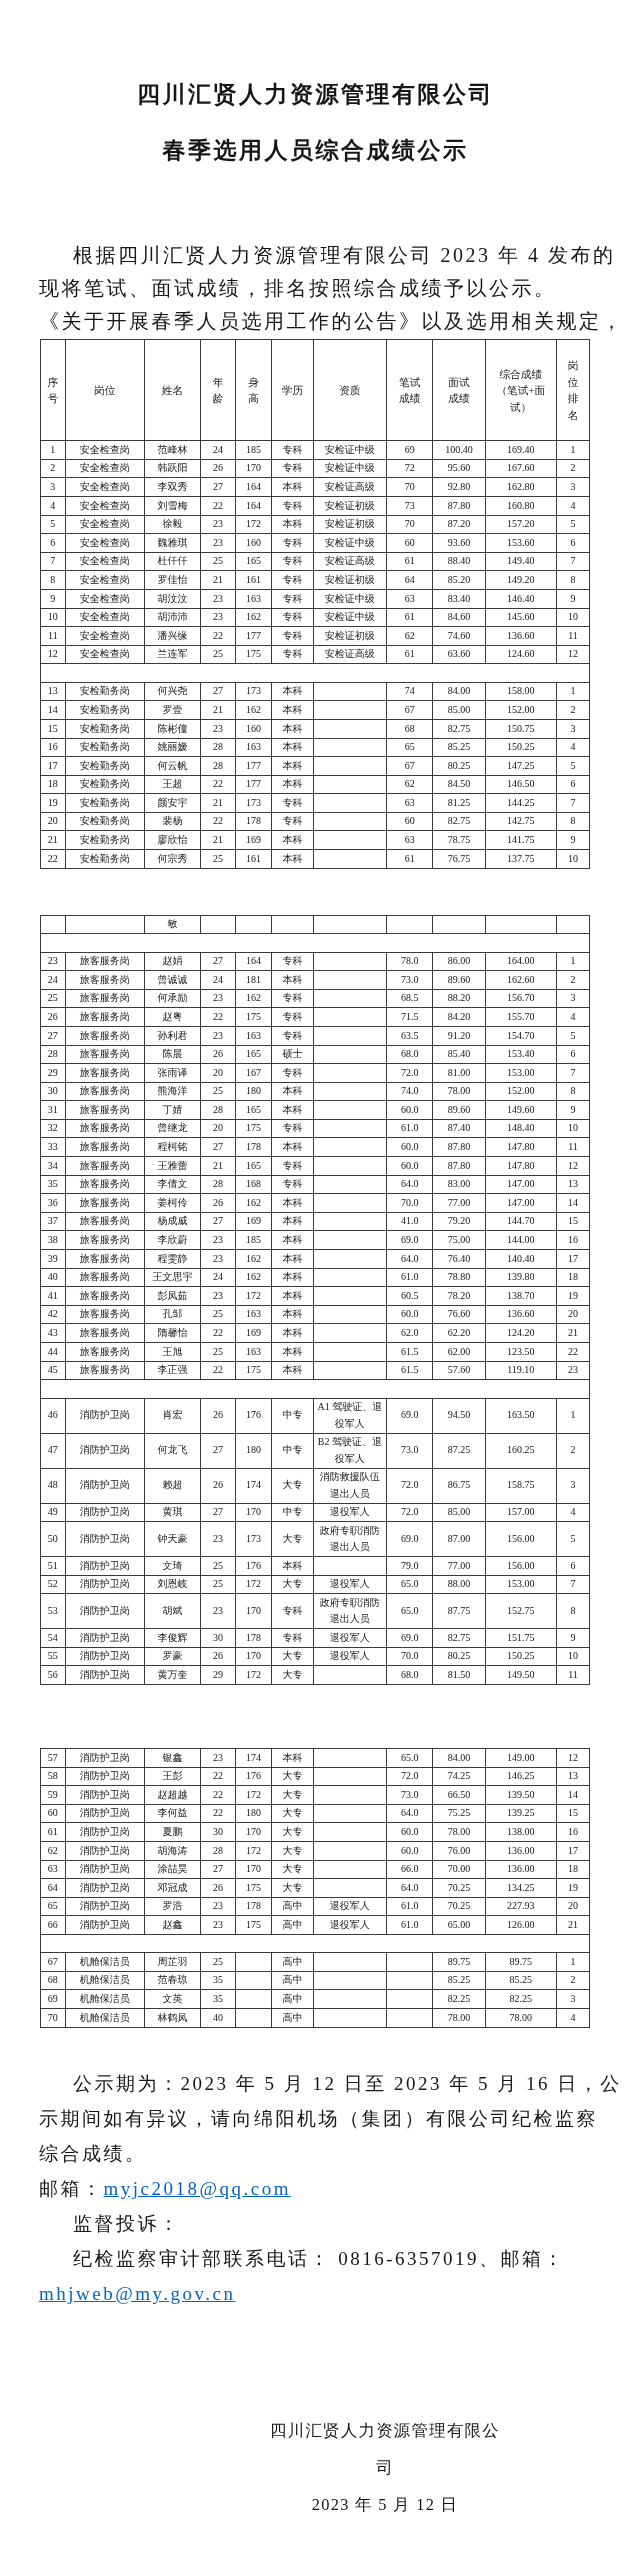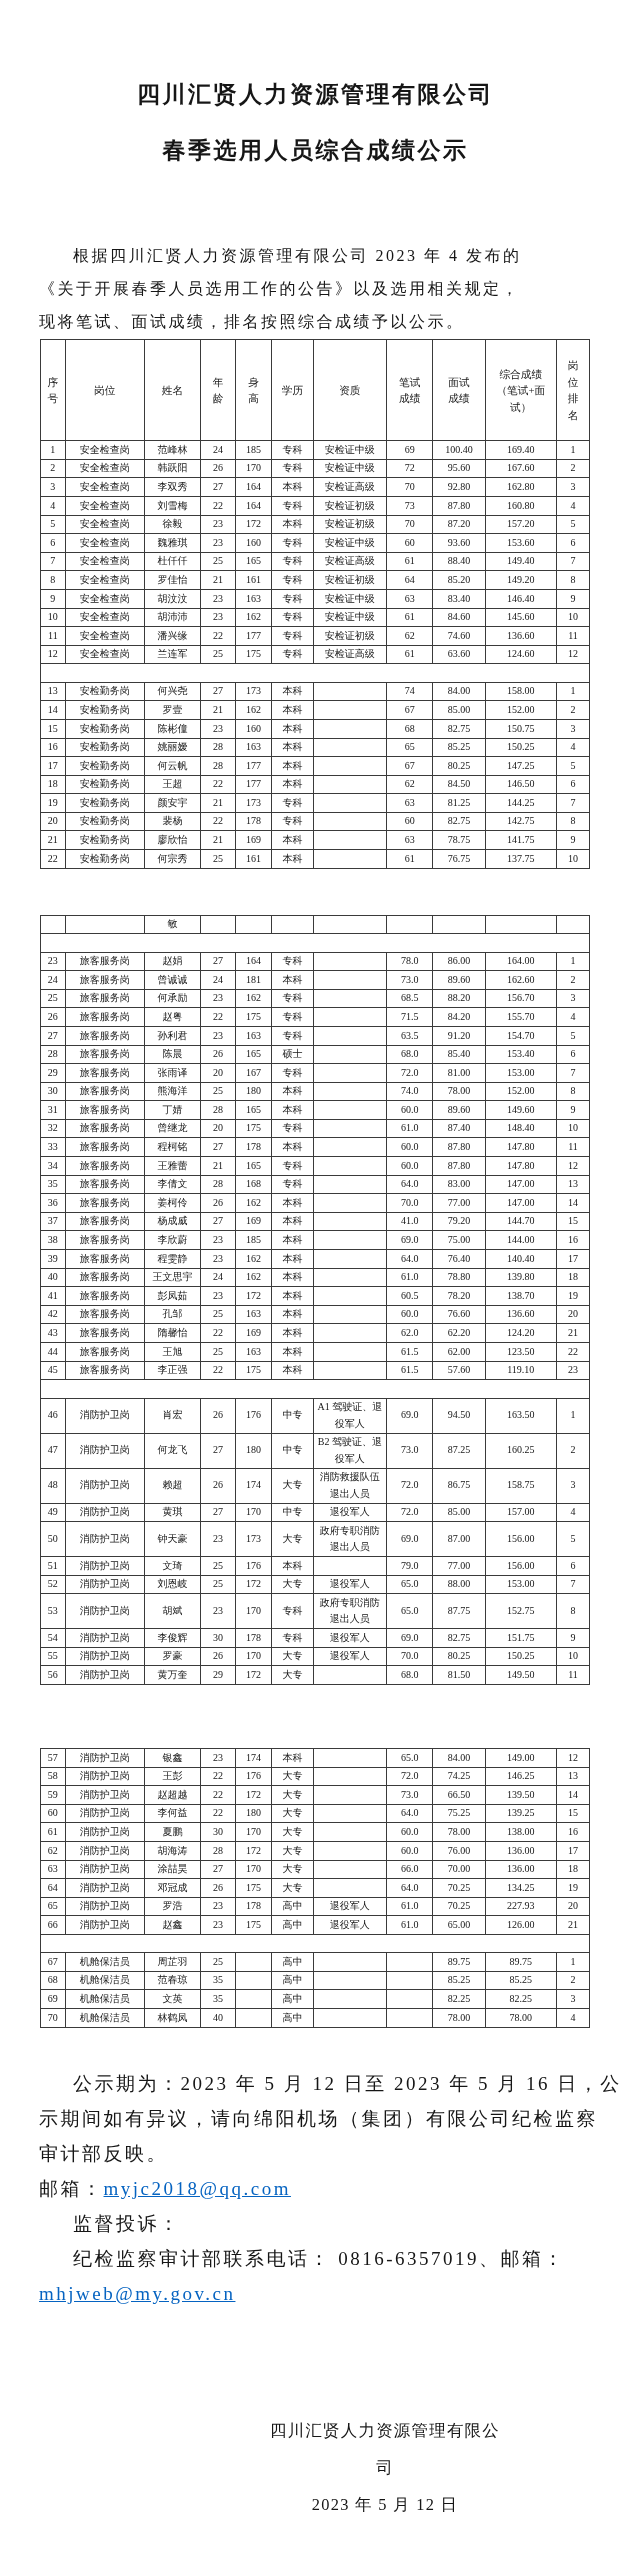--- a/index.html
+++ b/index.html
@@ -7,21 +7,21 @@
     width:631px;height:2576px;overflow:hidden;position:relative;
     font-family:"Liberation Serif","DejaVu Serif",serif;
     color:#161616;
   }
   .title{
     text-align:center;font-weight:700;font-size:23px;line-height:28px;
     letter-spacing:2.5px;margin:0;
   }
   .title1{padding-top:81px;}
   .title2{margin-top:28px;}
-  .intro{margin:74px 39px 0 39px;font-size:16px;letter-spacing:2.5px;}
+  .intro{margin:74px 39px 0 39px;font-size:20px;letter-spacing:2.5px;}
   .iline{line-height:33px;white-space:nowrap;}
   .iline.indent{text-indent:34px;}
 
   #tables{margin-top:1.3px;}
   table.score-table{
     border-collapse:collapse;table-layout:fixed;
     width:550px;margin-left:40px;
   }
   #tables table:nth-of-type(2){margin-top:46px;}
   #tables table:nth-of-type(3){margin-top:63px;}
@@ -52,22 +52,22 @@
 </head>
 <body>
 
 <div>
 
   <h1 class="title title1">四川汇贤人力资源管理有限公司</h1>
   <h1 class="title title2">春季选用人员综合成绩公示</h1>
 
   <div class="intro">
     <div class="iline indent">根据四川汇贤人力资源管理有限公司 2023 年 4 发布的</div>
+    <div class="iline">现将笔试、面试成绩，排名按照综合成绩予以公示。</div>
     <div class="iline">《关于开展春季人员选用工作的公告》以及选用相关规定，</div>
-    <div class="iline">现将笔试、面试成绩，排名按照综合成绩予以公示。</div>
   </div>
 
   <div id="tables">
       <table class="score-table">
         <colgroup>
           <col style="width: 4.5%;">
           <col style="width: 14.4%;">
           <col style="width: 10.3%;">
           <col style="width: 6.3%;">
           <col style="width: 6.6%;">
@@ -1063,21 +1063,21 @@
             <td>78.00</td>
             <td>4</td>
           </tr>
         </tbody>
       </table>
     </div>
 
   <div class="footer" id="footer">
       <div class="fline indent">公示期为：2023 年 5 月 12 日至 2023 年 5 月 16 日，公</div>
       <div class="fline">示期间如有异议，请向绵阳机场（集团）有限公司纪检监察</div>
-      <div class="fline">审计部反映。</div>
+      <div class="fline">综合成绩。</div>
       <div class="fline">邮箱：<a class="mail" href="#">myjc2018@qq.com</a></div>
       <div class="fline indent">监督投诉：</div>
       <div class="fline indent">纪检监察审计部联系电话： 0816-6357019、邮箱：</div>
       <div class="fline"><a class="mail" href="#">mhjweb@my.gov.cn</a></div>
     </div>
 
   <div class="signature">
     <div>四川汇贤人力资源管理有限公司</div>
     <div>2023 年 5 月 12 日</div>
   </div>

